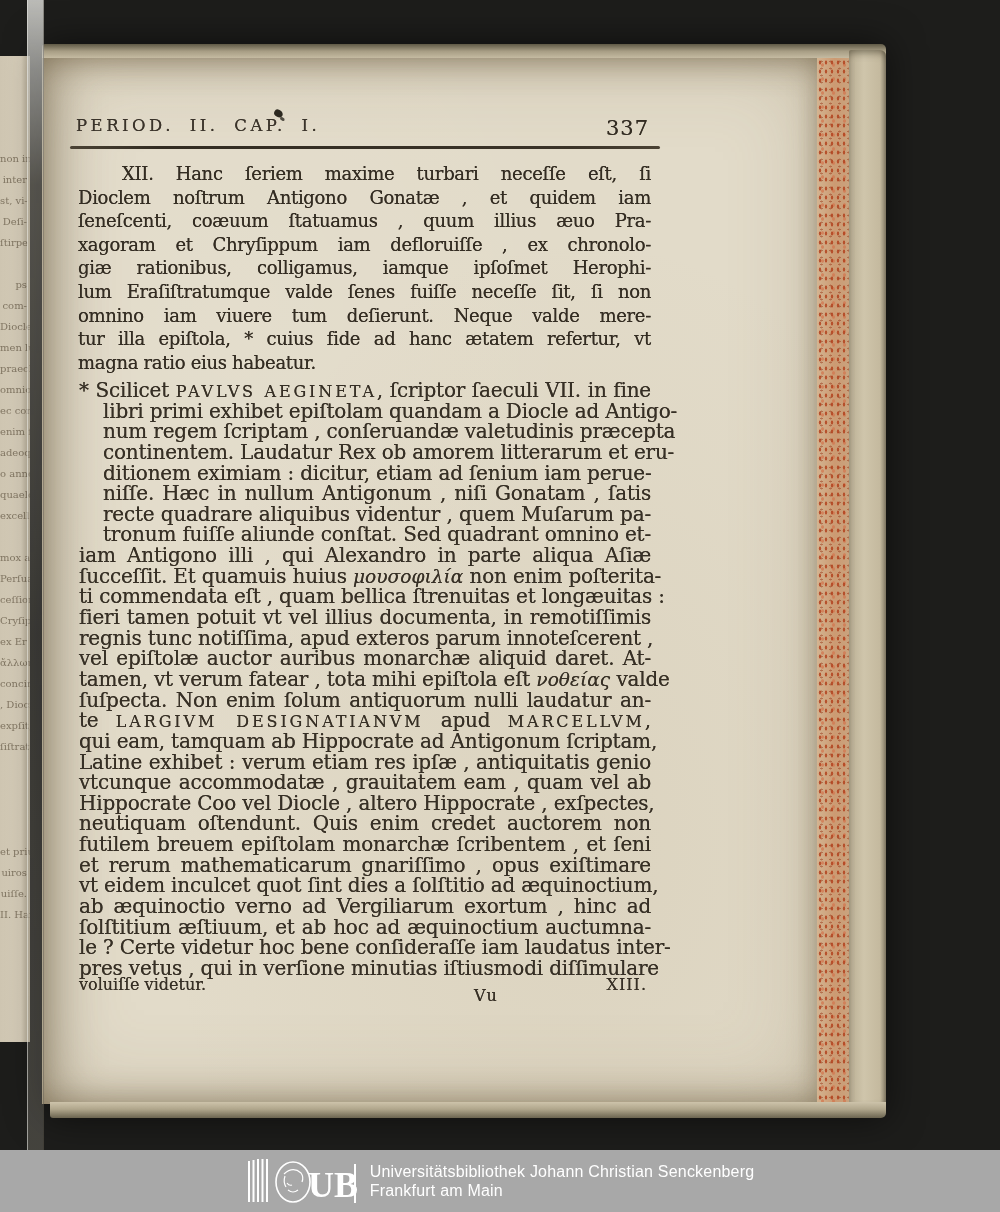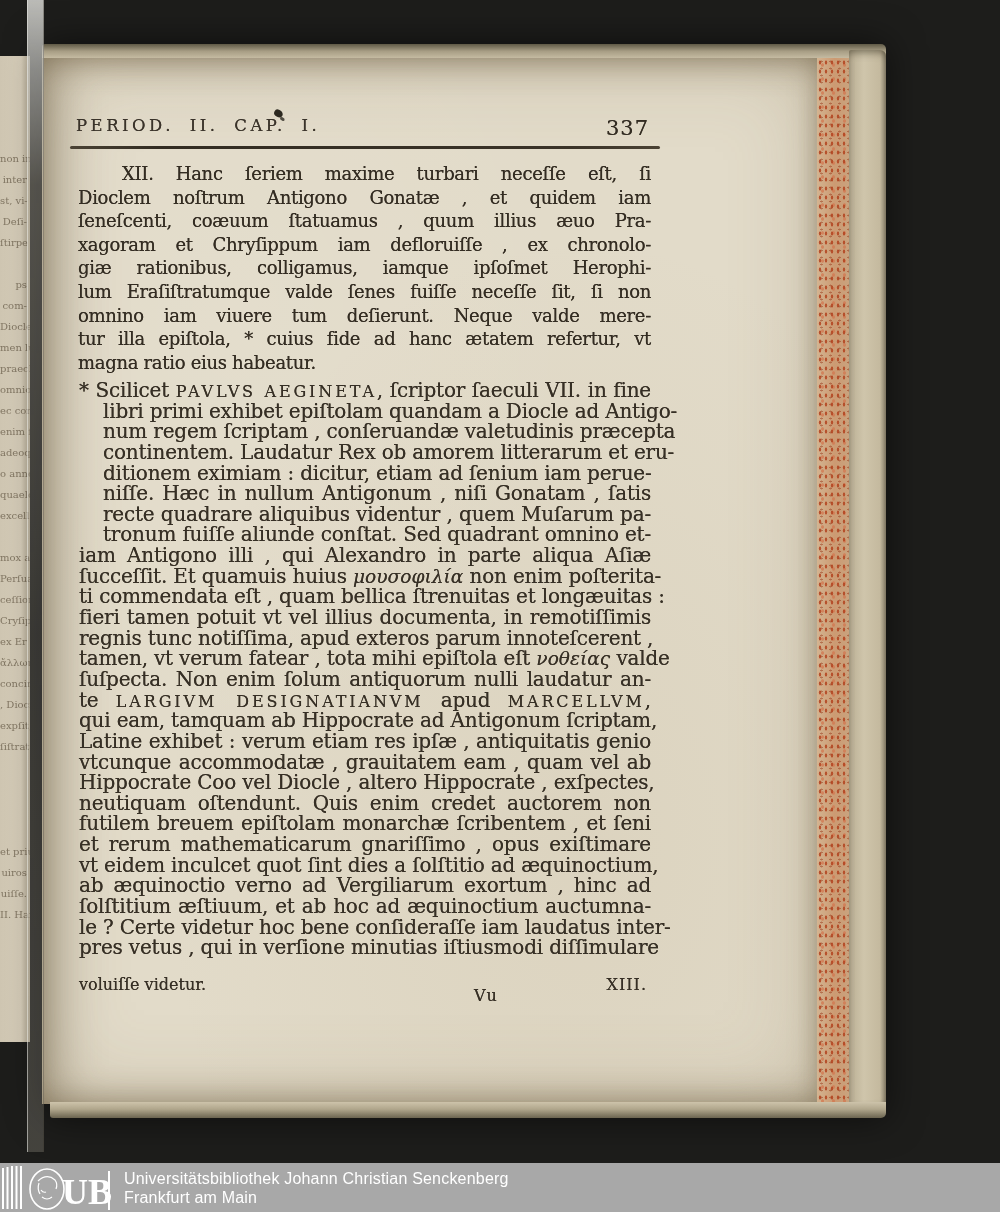--- a/index.html
+++ b/index.html
@@ -88,23 +88,23 @@
          font-size:16px;color:#362f25;text-shadow:0 0 0.5px rgba(56,48,37,0.85);}
   .catch-left{position:absolute;left:3px;top:0;}
   .catch-sig{position:absolute;left:398px;top:0;letter-spacing:2px;margin-top:11px;}
   .catch-word{position:absolute;right:4px;top:0;letter-spacing:1px;}
 
   .speck{position:absolute;left:232px;top:52px;width:9px;height:7px;background:#2c2820;
          border-radius:45% 55% 50% 50%;transform:rotate(28deg);
          box-shadow:6px 3px 0 -2px rgba(44,40,32,0.8);}
 
   
-  .footer-bar{position:absolute;left:0;bottom:0;width:1000px;height:49px;
+  .footer-bar{position:absolute;left:0;bottom:0;width:1000px;height:62px;
         background:#a8a8a8;display:flex;align-items:center;z-index:10;
-        font-family:"Liberation Sans",sans-serif;}
+        font-family:"Liberation Sans",sans-serif;justify-content:center;}
   .logo-wrap{width:112px;height:50px;flex:0 0 auto;position:relative;}
   .footer-text{margin-left:12px;color:#ffffff;}
   .footer-line{font-size:16px;line-height:19px;letter-spacing:0.2px;}
 </style>
 </head>
 <body>
 
 <div class="stage">
 
   <div class="prev-page">
@@ -179,20 +179,21 @@
             <div class="fline ind1"><span>continentem. Laudatur Rex ob amorem litterarum et eru-</span></div>
             <div class="fline ind1"><span>ditionem eximiam : dicitur, etiam ad ſenium iam perue-</span></div>
             <div class="fline ind1"><span>niſſe. Hæc in nullum Antigonum , niſi Gonatam , ſatis</span></div>
             <div class="fline ind1"><span>recte quadrare aliquibus videntur , quem Muſarum pa-</span></div>
             <div class="fline ind1"><span>tronum fuiſſe aliunde conſtat. Sed quadrant omnino et-</span></div>
             <div class="fline"><span>iam Antigono illi , qui Alexandro in parte aliqua Aſiæ</span></div>
             <div class="fline"><span>ſucceſſit. Et quamuis huius </span><span class="gk">μουσοφιλία</span><span> non enim poſterita-</span></div>
             <div class="fline"><span>ti commendata eſt , quam bellica ſtrenuitas et longæuitas :</span></div>
             <div class="fline"><span>fieri tamen potuit vt vel illius documenta, in remotiſſimis</span></div>
             <div class="fline"><span>regnis tunc notiſſima, apud exteros parum innoteſcerent ,</span></div>
+            <div class="fline"><span>vel epiſtolæ auctor auribus monarchæ aliquid daret. At-</span></div>
             <div class="fline"><span>tamen, vt verum fatear , tota mihi epiſtola eſt </span><span class="gk">νοθείας</span><span> valde</span></div>
             <div class="fline"><span>ſuſpecta. Non enim ſolum antiquorum nulli laudatur an-</span></div>
             <div class="fline"><span>te </span><span class="sc">LARGIVM DESIGNATIANVM</span><span> apud </span><span class="sc">MARCELLVM</span><span>,</span></div>
             <div class="fline"><span>qui eam, tamquam ab Hippocrate ad Antigonum ſcriptam,</span></div>
             <div class="fline"><span>Latine exhibet : verum etiam res ipſæ , antiquitatis genio</span></div>
             <div class="fline"><span>vtcunque accommodatæ , grauitatem eam , quam vel ab</span></div>
             <div class="fline"><span>Hippocrate Coo vel Diocle , altero Hippocrate , exſpectes,</span></div>
             <div class="fline"><span>neutiquam oſtendunt. Quis enim credet auctorem non</span></div>
             <div class="fline"><span>futilem breuem epiſtolam monarchæ ſcribentem , et ſeni</span></div>
             <div class="fline"><span>et rerum mathematicarum gnariſſimo , opus exiſtimare</span></div>

